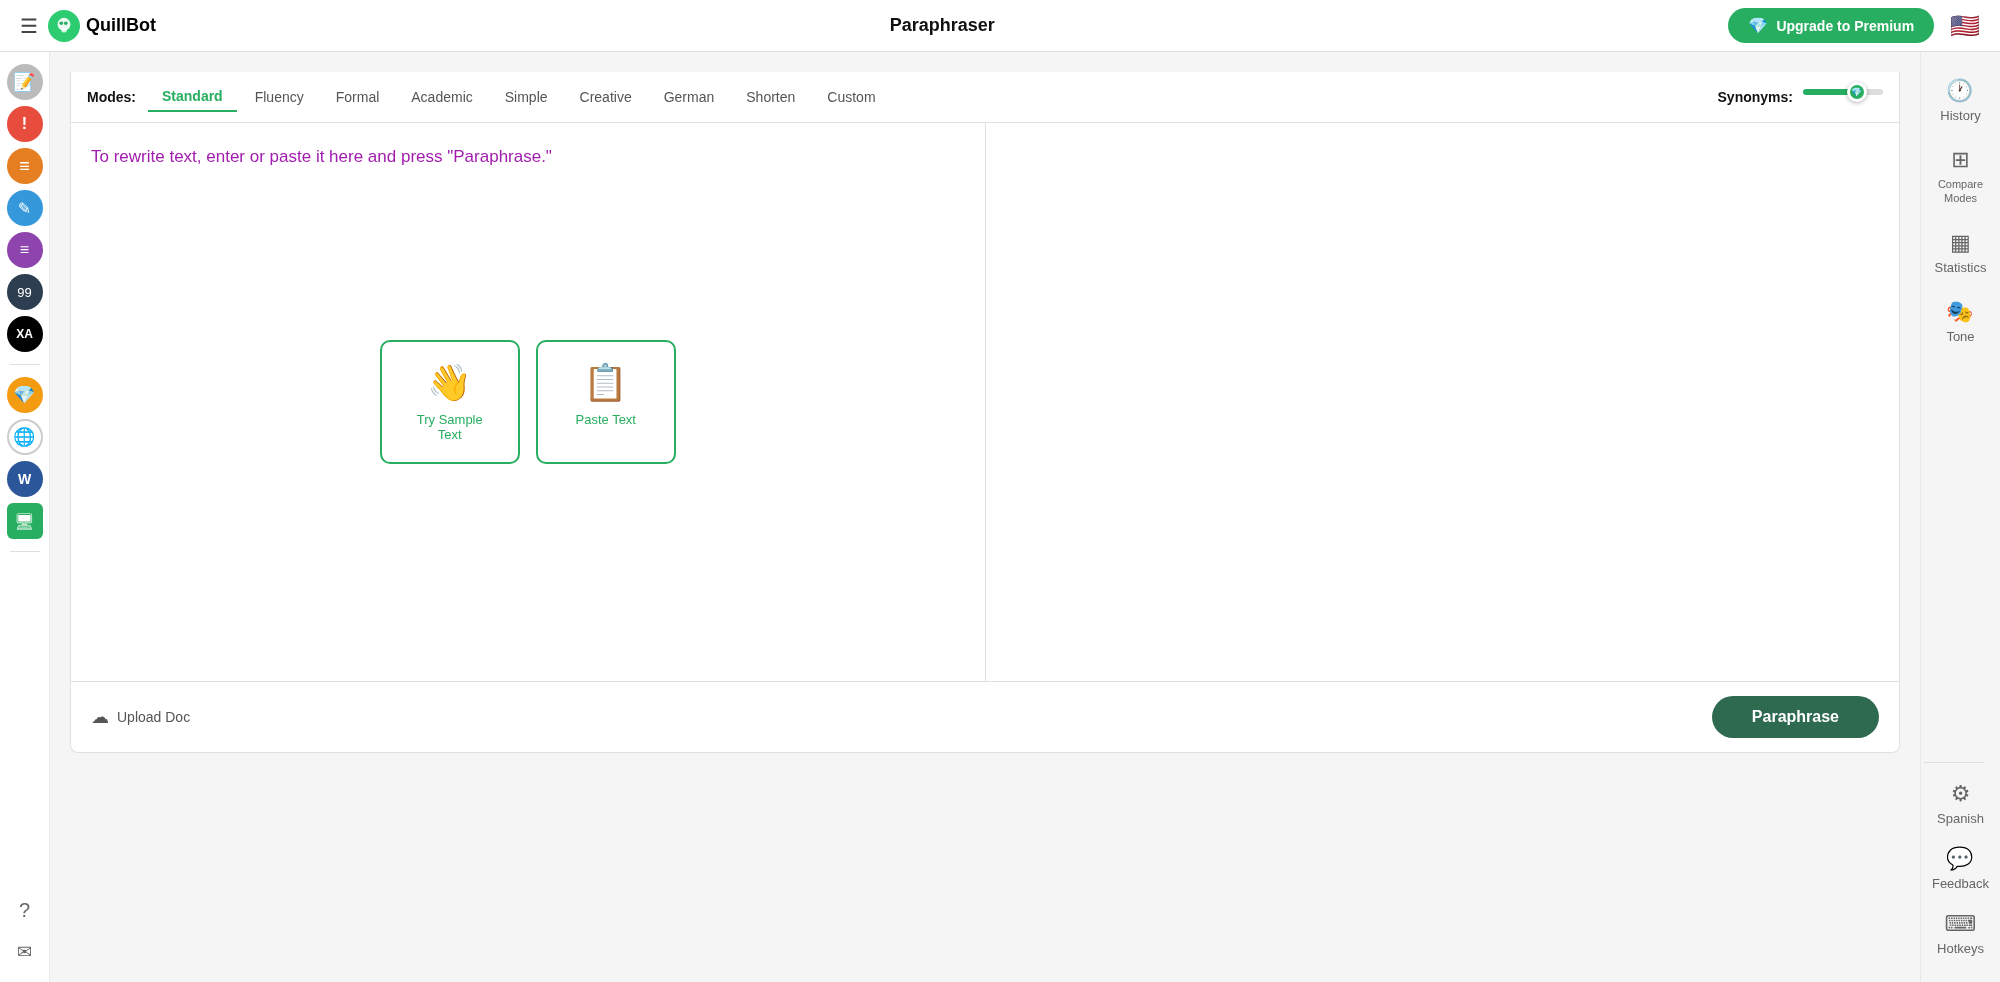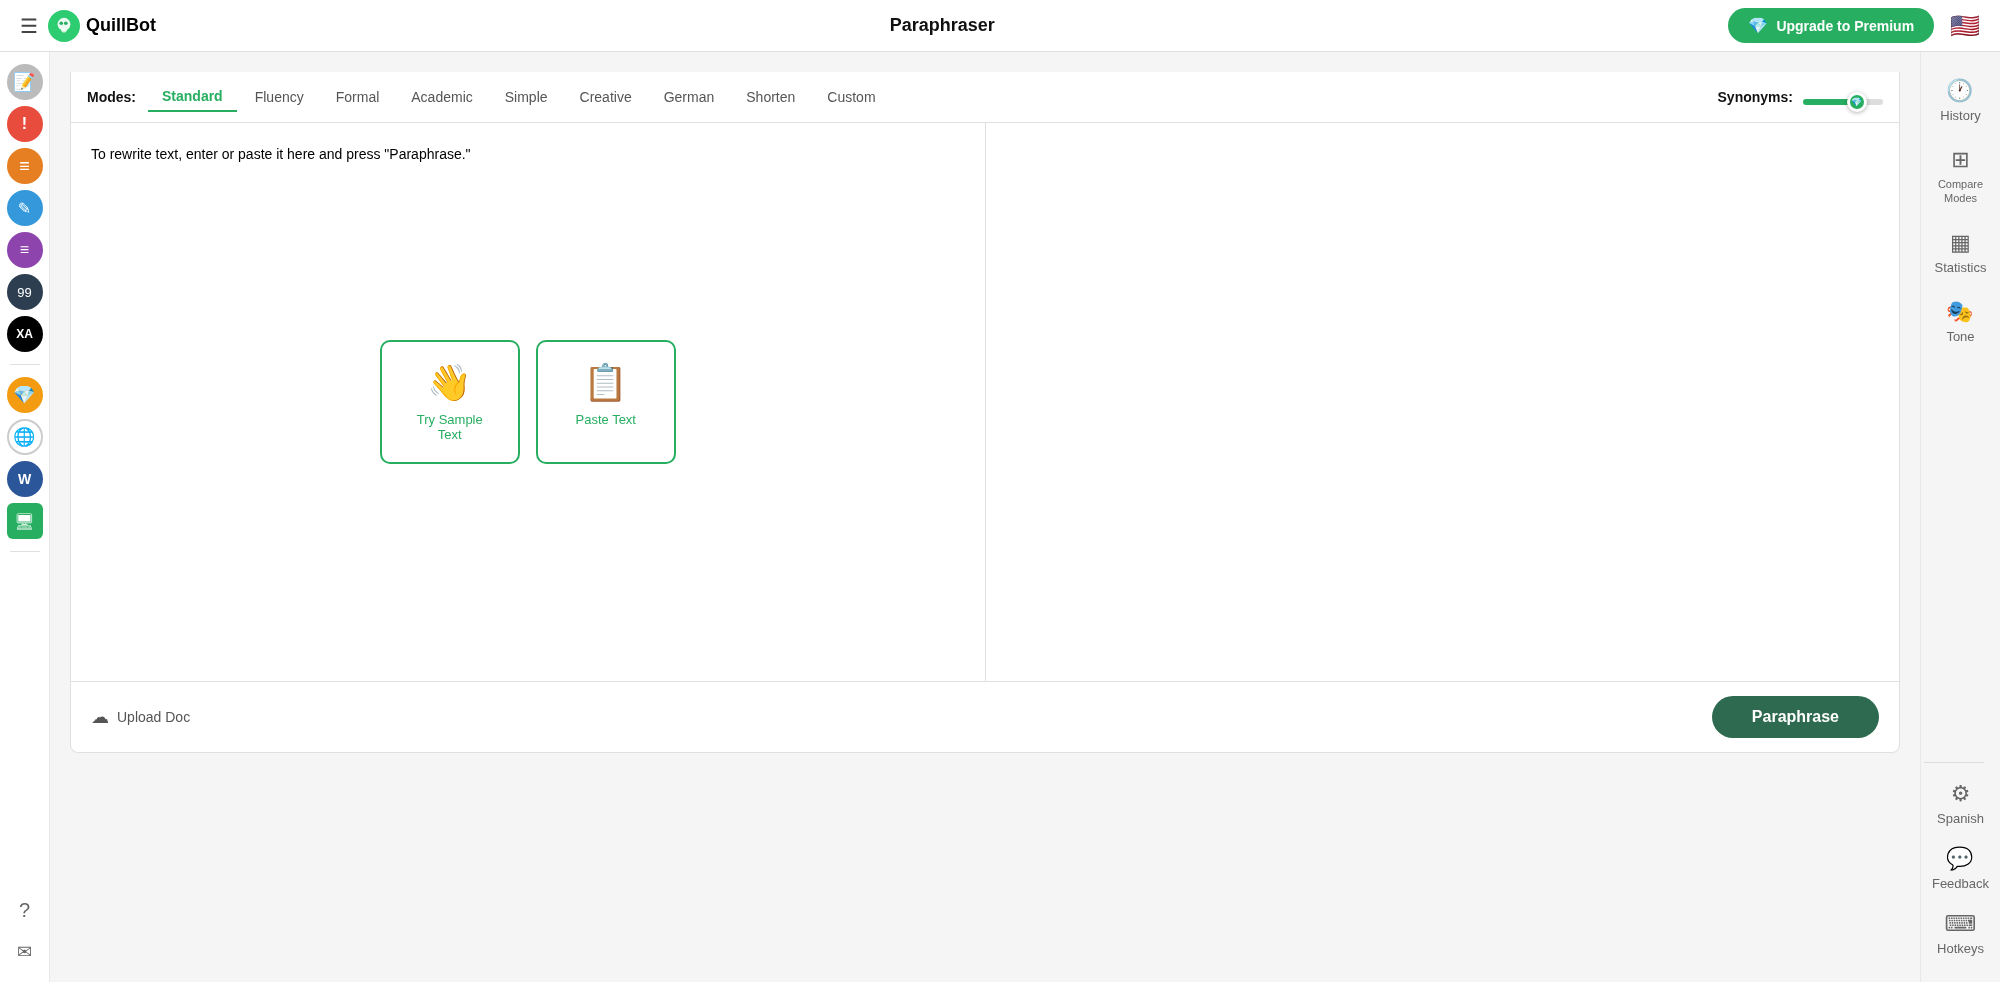--- a/index.html
+++ b/index.html
@@ -79,41 +79,41 @@
       display: flex; align-items: center; background: #fff;
       padding: 10px 16px; border: 1px solid #e0e0e0; border-top: none; border-bottom: none;
       gap: 4px;
     }
     .modes-label { font-weight: 600; font-size: 14px; color: #111; margin-right: 8px; }
     .mode-btn {
       padding: 6px 14px; font-size: 14px; cursor: pointer;
       color: #555; background: none; border: none; border-radius: 4px;
     }
     .mode-btn.active { color: #27ae60; font-weight: 600; border-bottom: 2px solid #27ae60; border-radius: 0; }
-    .synonyms-section { margin-left: auto; display: flex; align-items: flex-end; gap: 10px; }
+    .synonyms-section { margin-left: auto; display: flex; align-items: flex-start; gap: 10px; }
     .synonyms-label { font-size: 14px; font-weight: 600; color: #111; }
     .slider-track {
       width: 80px; height: 6px; background: linear-gradient(to right, #27ae60 60%, #ddd 60%);
       border-radius: 3px; position: relative; cursor: pointer;
     }
     .slider-thumb {
       width: 20px; height: 20px; background: #27ae60; border: 3px solid #fff;
       border-radius: 50%; position: absolute; top: -7px; left: 55%;
       box-shadow: 0 1px 4px rgba(0,0,0,0.3); cursor: pointer;
       display: flex; align-items: center; justify-content: center;
     }
 
     
     .editor-wrapper {
       display: flex; background: #fff; border: 1px solid #e0e0e0;
       min-height: 560px; position: relative;
     }
     .editor-left { flex: 1; border-right: 1px solid #e0e0e0; padding: 20px; position: relative; }
     .editor-right { flex: 1; padding: 20px; }
-    .placeholder-text { color: #000000; font-size: 14px; line-height: 1.6; }
+    .placeholder-text { color: #a21caf; font-size: 17px; line-height: 1.6; }
 
     
     .editor-actions {
       display: flex; gap: 16px;
       position: absolute; top: 50%; left: 50%;
       transform: translate(-50%, -50%);
     }
     .action-card {
       border: 2px solid #27ae60; border-radius: 10px;
       padding: 20px 24px; text-align: center; cursor: pointer;

